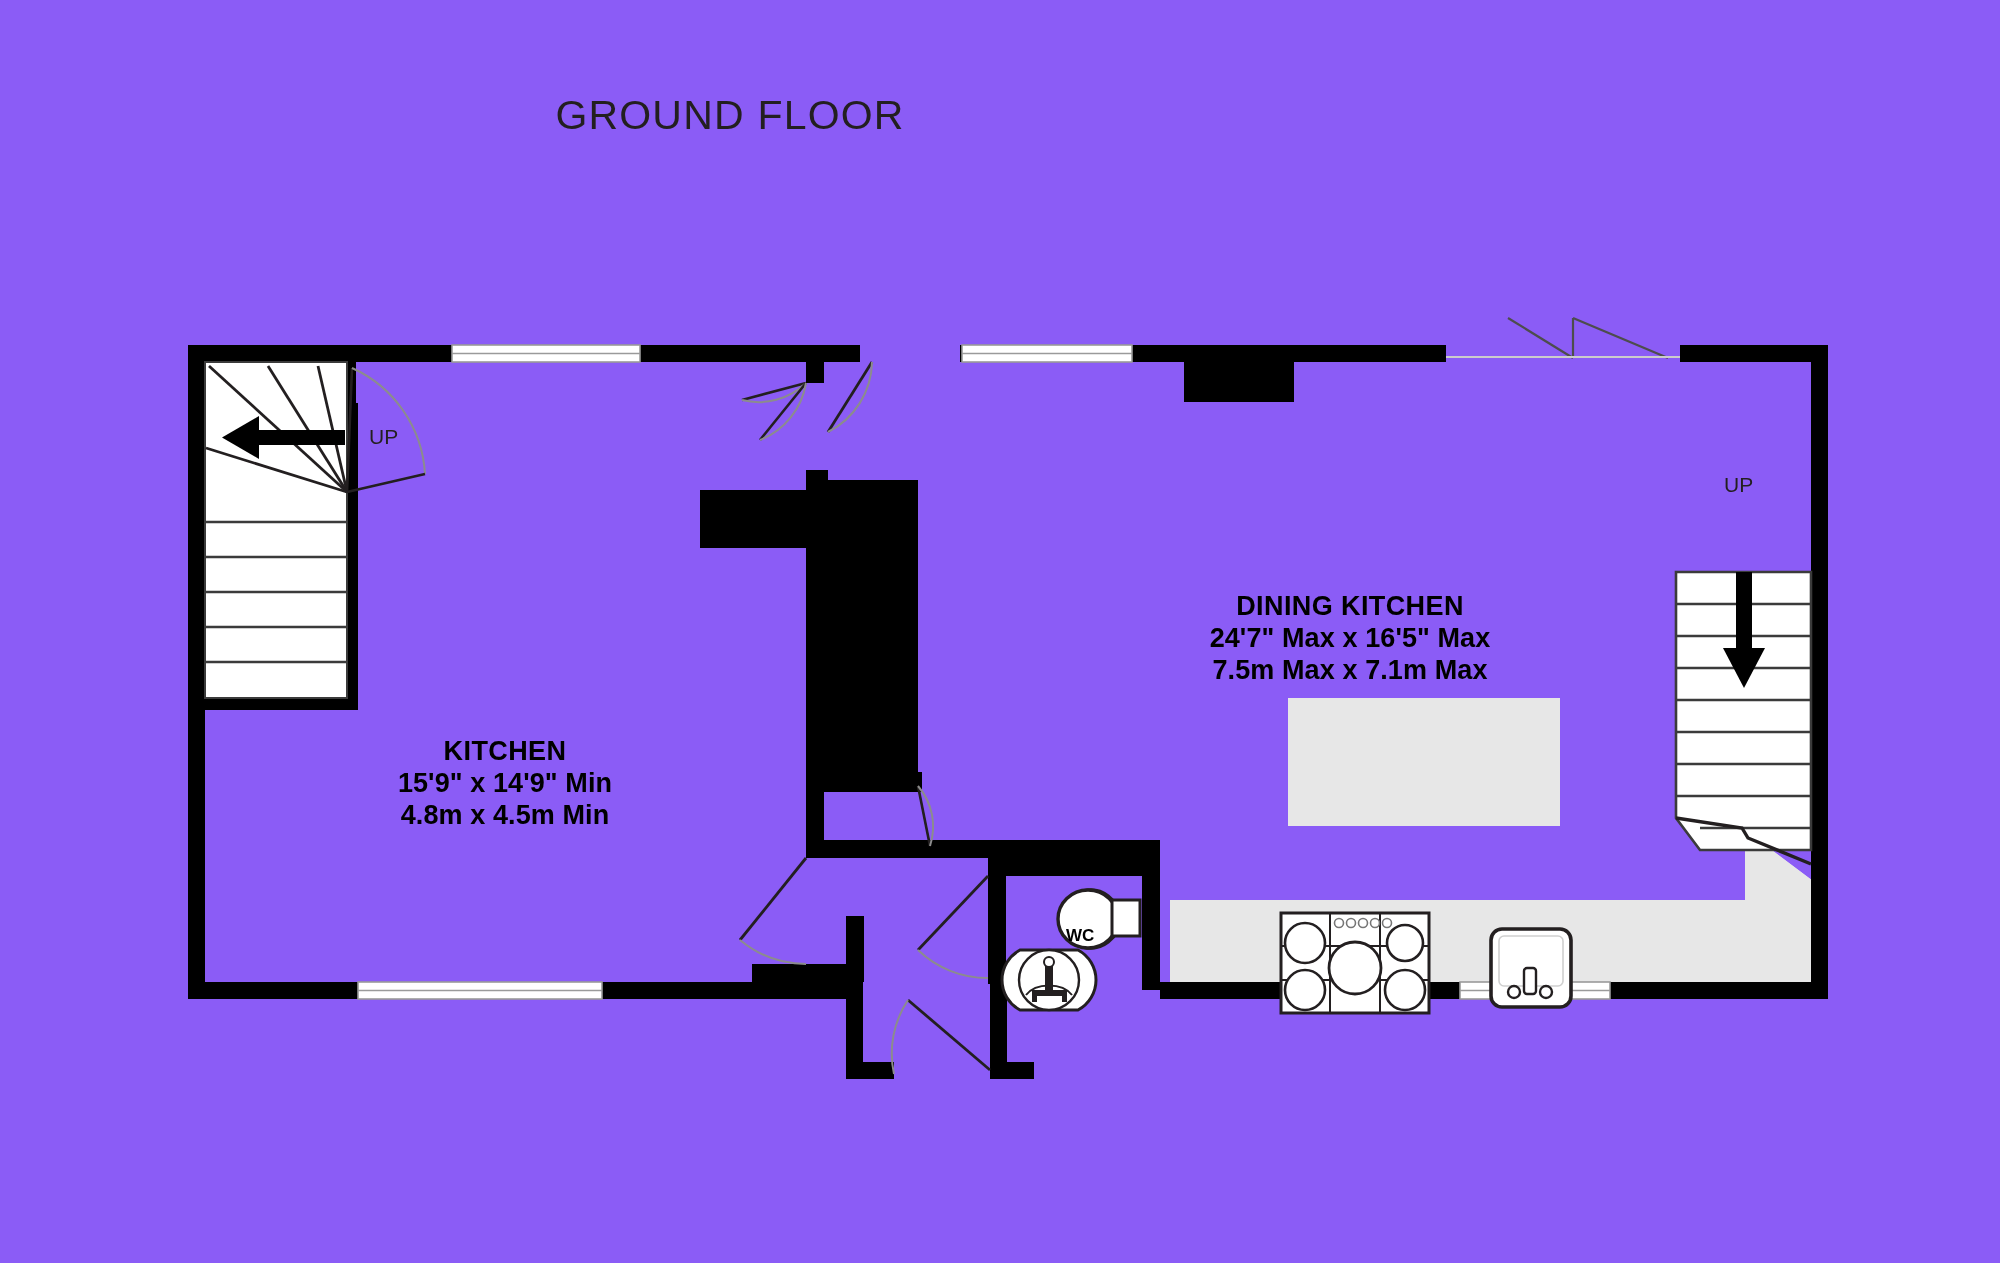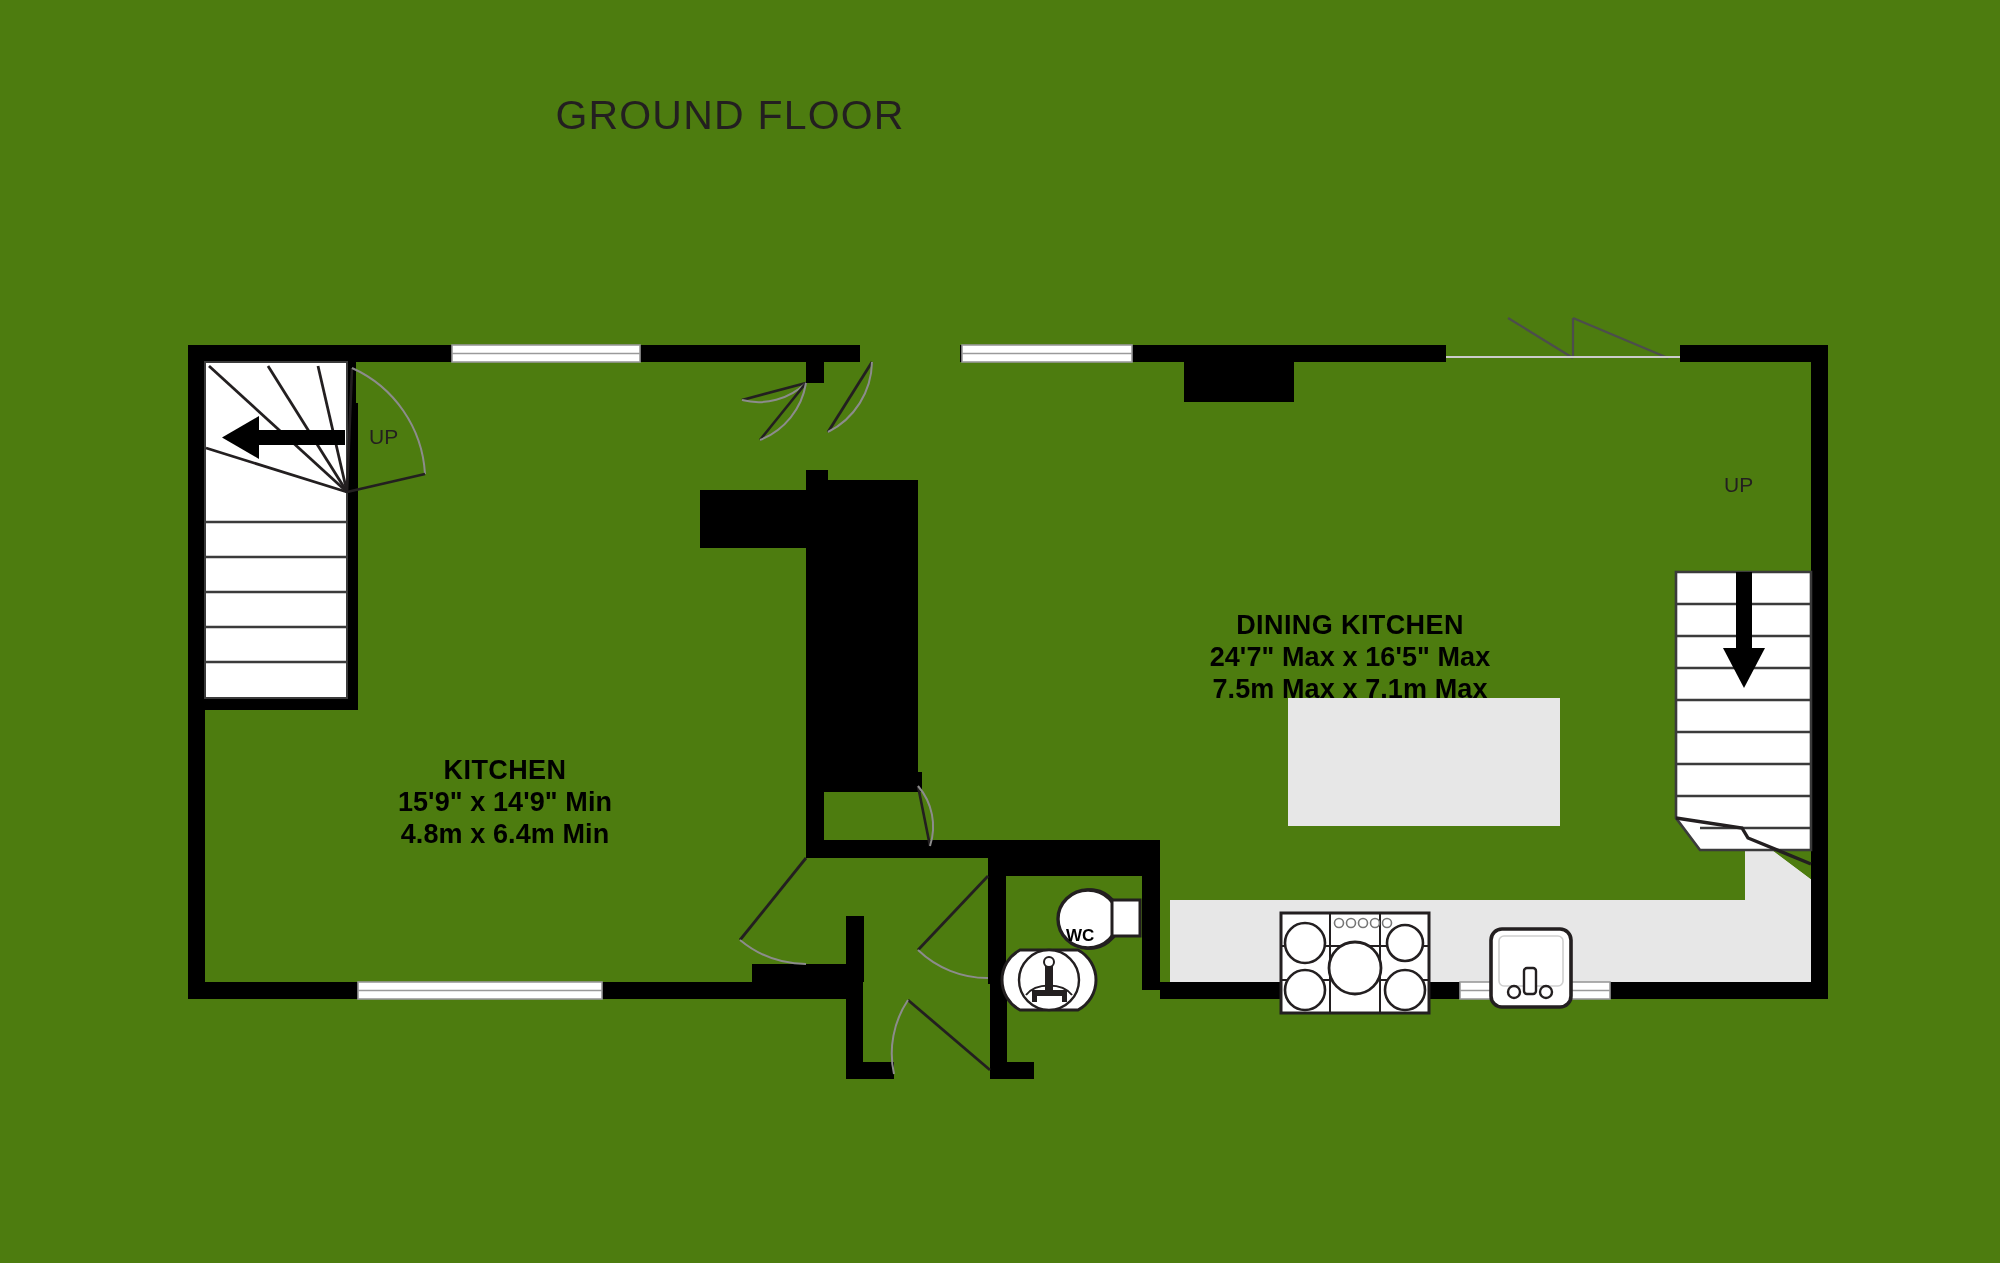--- a/index.html
+++ b/index.html
@@ -8,21 +8,21 @@
     background: #ffffff;
   }
   body {
     font-family: "Liberation Sans", sans-serif;
     -webkit-font-smoothing: antialiased;
   }
   #page {
     position: relative;
     width: 2000px;
     height: 1263px;
-    background: #4d7c0f;
+    background: #8b5cf6;
     overflow: hidden;
   }
   #plan-title {
     position: absolute;
     top: 92px;
     left: 0;
     width: 1460px;
     text-align: center;
     font-size: 41px;
     font-weight: 400;
@@ -31,21 +31,20 @@
     font-family: "Liberation Sans", sans-serif;
   }
   .room-label {
     position: absolute;
     text-align: center;
     color: #000000;
     font-weight: bold;
     font-family: "Liberation Sans", sans-serif;
     white-space: nowrap;
     line-height: 1.19;
-    margin-top: 19px;
   }
   .room-label .rl-name {
     font-size: 27px;
     letter-spacing: 0.4px;
   }
   .room-label .rl-dim {
     font-size: 27px;
     letter-spacing: 0.1px;
   }
   #lounge-label {
@@ -293,21 +292,21 @@
         <polygon points="1723,648 1765,648 1744,688" fill="#000"></polygon>
       </g>
       <text class="up-text" x="1724" y="492">UP</text>
     </g>
 
   </svg>
 
   <div class="room-label" id="lounge-label">
     <div class="rl-name">KITCHEN</div>
     <div class="rl-dim">15'9"  x 14'9" Min</div>
-    <div class="rl-dim">4.8m  x 6.4m Min</div>
+    <div class="rl-dim">4.8m  x 4.5m Min</div>
   </div>
 
   <div class="room-label" id="kitchen-label">
     <div class="rl-name">DINING KITCHEN</div>
     <div class="rl-dim">24'7" Max x 16'5" Max</div>
     <div class="rl-dim">7.5m Max x 7.1m Max</div>
   </div>
 
 </div>
 

